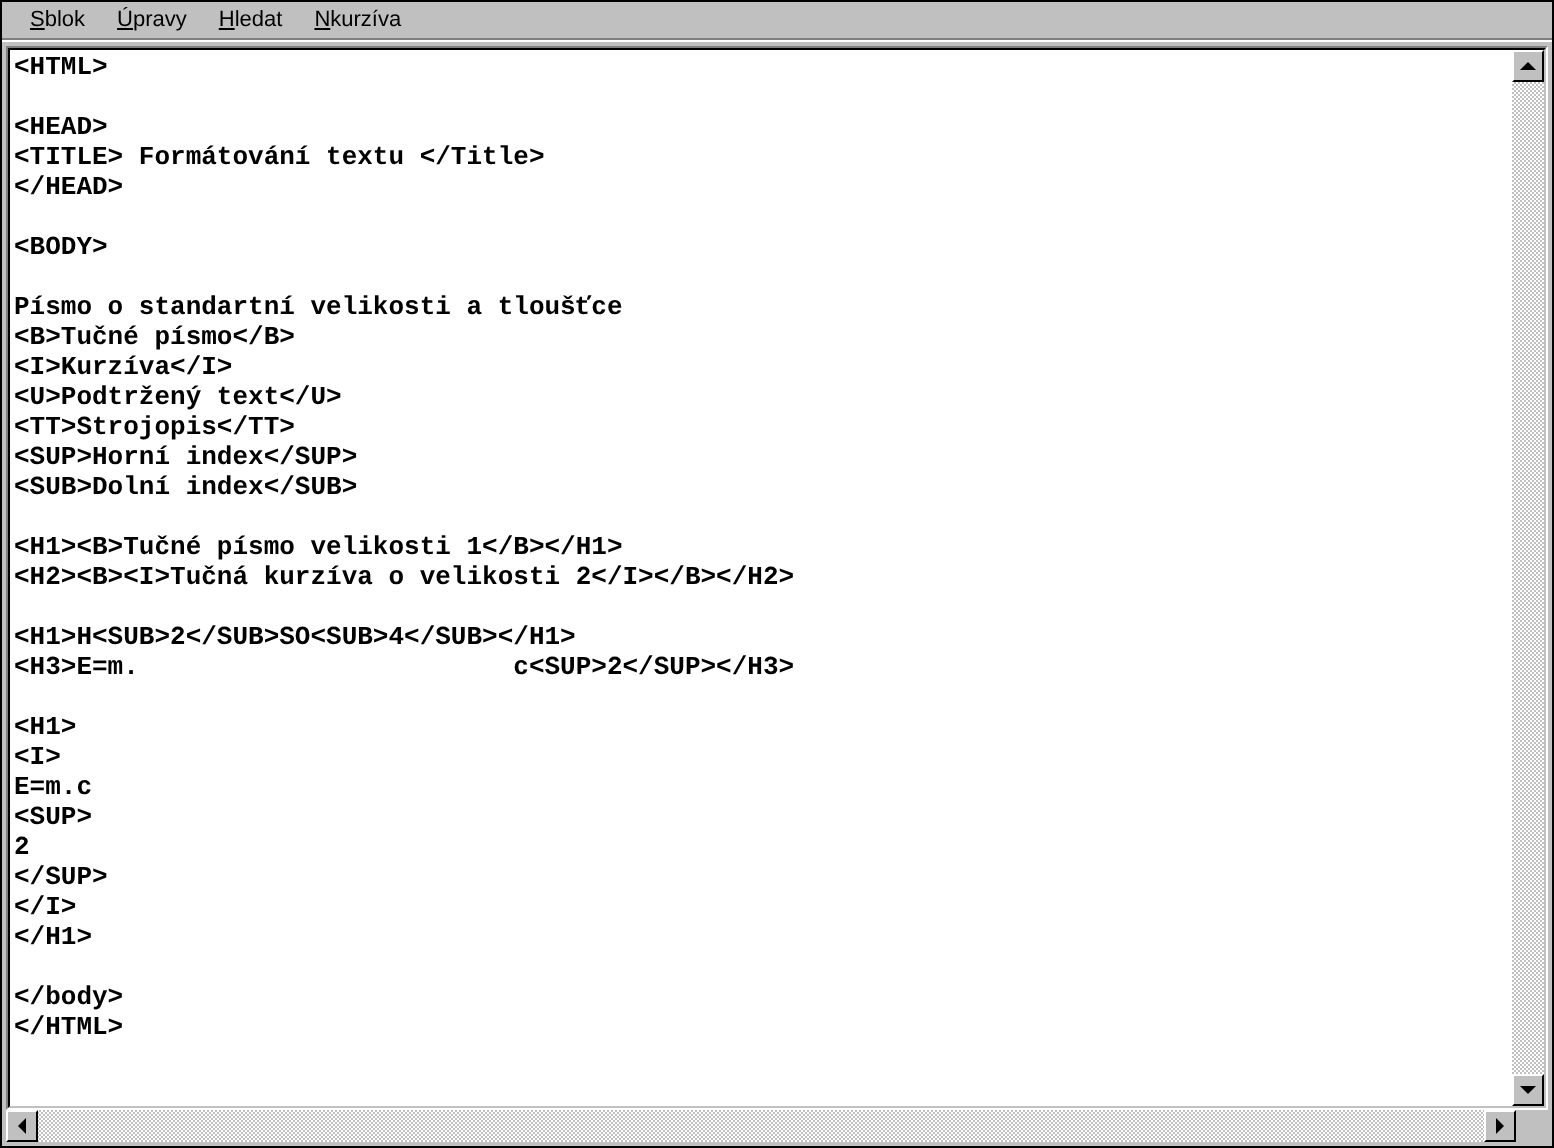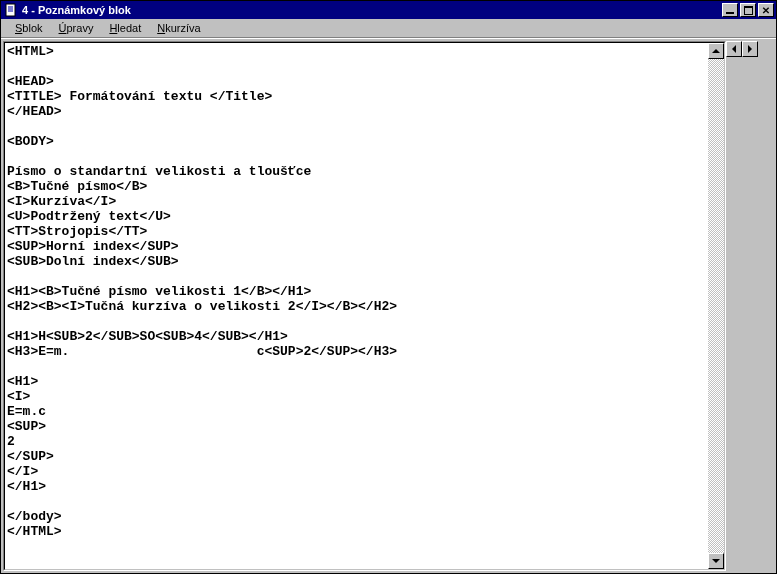--- a/index.html
+++ b/index.html
@@ -71,21 +71,21 @@
 }
 .menu-item {
   padding: 2px 8px;
   font-size: 11px;
   cursor: default;
 }
 .menu-item .ul { text-decoration: underline; }
 .client {
   flex: 1;
   display: flex;
-  flex-direction: row;
+  flex-direction: column;
   border-top: 1px solid #fff;
   padding: 2px;
 }
 .editor-wrap {
   flex: 1;
   display: flex;
   background: #fff;
   border-top: 1px solid #808080;
   border-left: 1px solid #808080;
   border-right: 1px solid #fff;
@@ -146,42 +146,20 @@
 .arrow.left { border-top: 4px solid transparent; border-bottom: 4px solid transparent; border-right: 4px solid #000; }
 .arrow.right { border-top: 4px solid transparent; border-bottom: 4px solid transparent; border-left: 4px solid #000; }
 .minline { width: 8px; height: 2px; background: #000; margin-top: 5px; }
 .maxbox { width: 9px; height: 9px; border: 1px solid #000; border-top: 2px solid #000; }
 .xchar { font-family: Arial; font-size: 10px; font-weight: bold; line-height: 9px; }
 </style>
 </head>
 <body>
 
 <div class="window">
-  <div class="titlebar">
-    <span class="titlebar-icon">
-      <svg viewBox="0 0 14 14">
-          <rect x="2" y="1" width="9" height="12" fill="#fff" stroke="#000" stroke-width="1"></rect>
-          <line x1="4" y1="4" x2="9" y2="4" stroke="#00a" stroke-width="1"></line>
-          <line x1="4" y1="6" x2="9" y2="6" stroke="#00a" stroke-width="1"></line>
-          <line x1="4" y1="8" x2="9" y2="8" stroke="#00a" stroke-width="1"></line>
-        </svg>
-    </span>
-    <span class="titlebar-text">4 - Poznámkový blok</span>
-    <div class="titlebar-buttons">
-      <div class="tb-btn">
-          <div class="minline"></div>
-        </div>
-      <div class="tb-btn">
-          <div class="maxbox"></div>
-        </div>
-      <div class="tb-btn close">
-          <span class="xchar">✕</span>
-        </div>
-    </div>
-  </div>
 
   <div class="menubar">
     <div class="menu-item"><span class="ul">S</span><span></span><span>blok</span></div>
     <div class="menu-item"><span class="ul">Ú</span><span>pravy</span></div>
     <div class="menu-item"><span class="ul">H</span><span>ledat</span></div>
     <div class="menu-item"><span class="ul">N</span><span>kurzíva</span></div>
   </div>
 
   <div class="client">
     <div class="editor-wrap">

